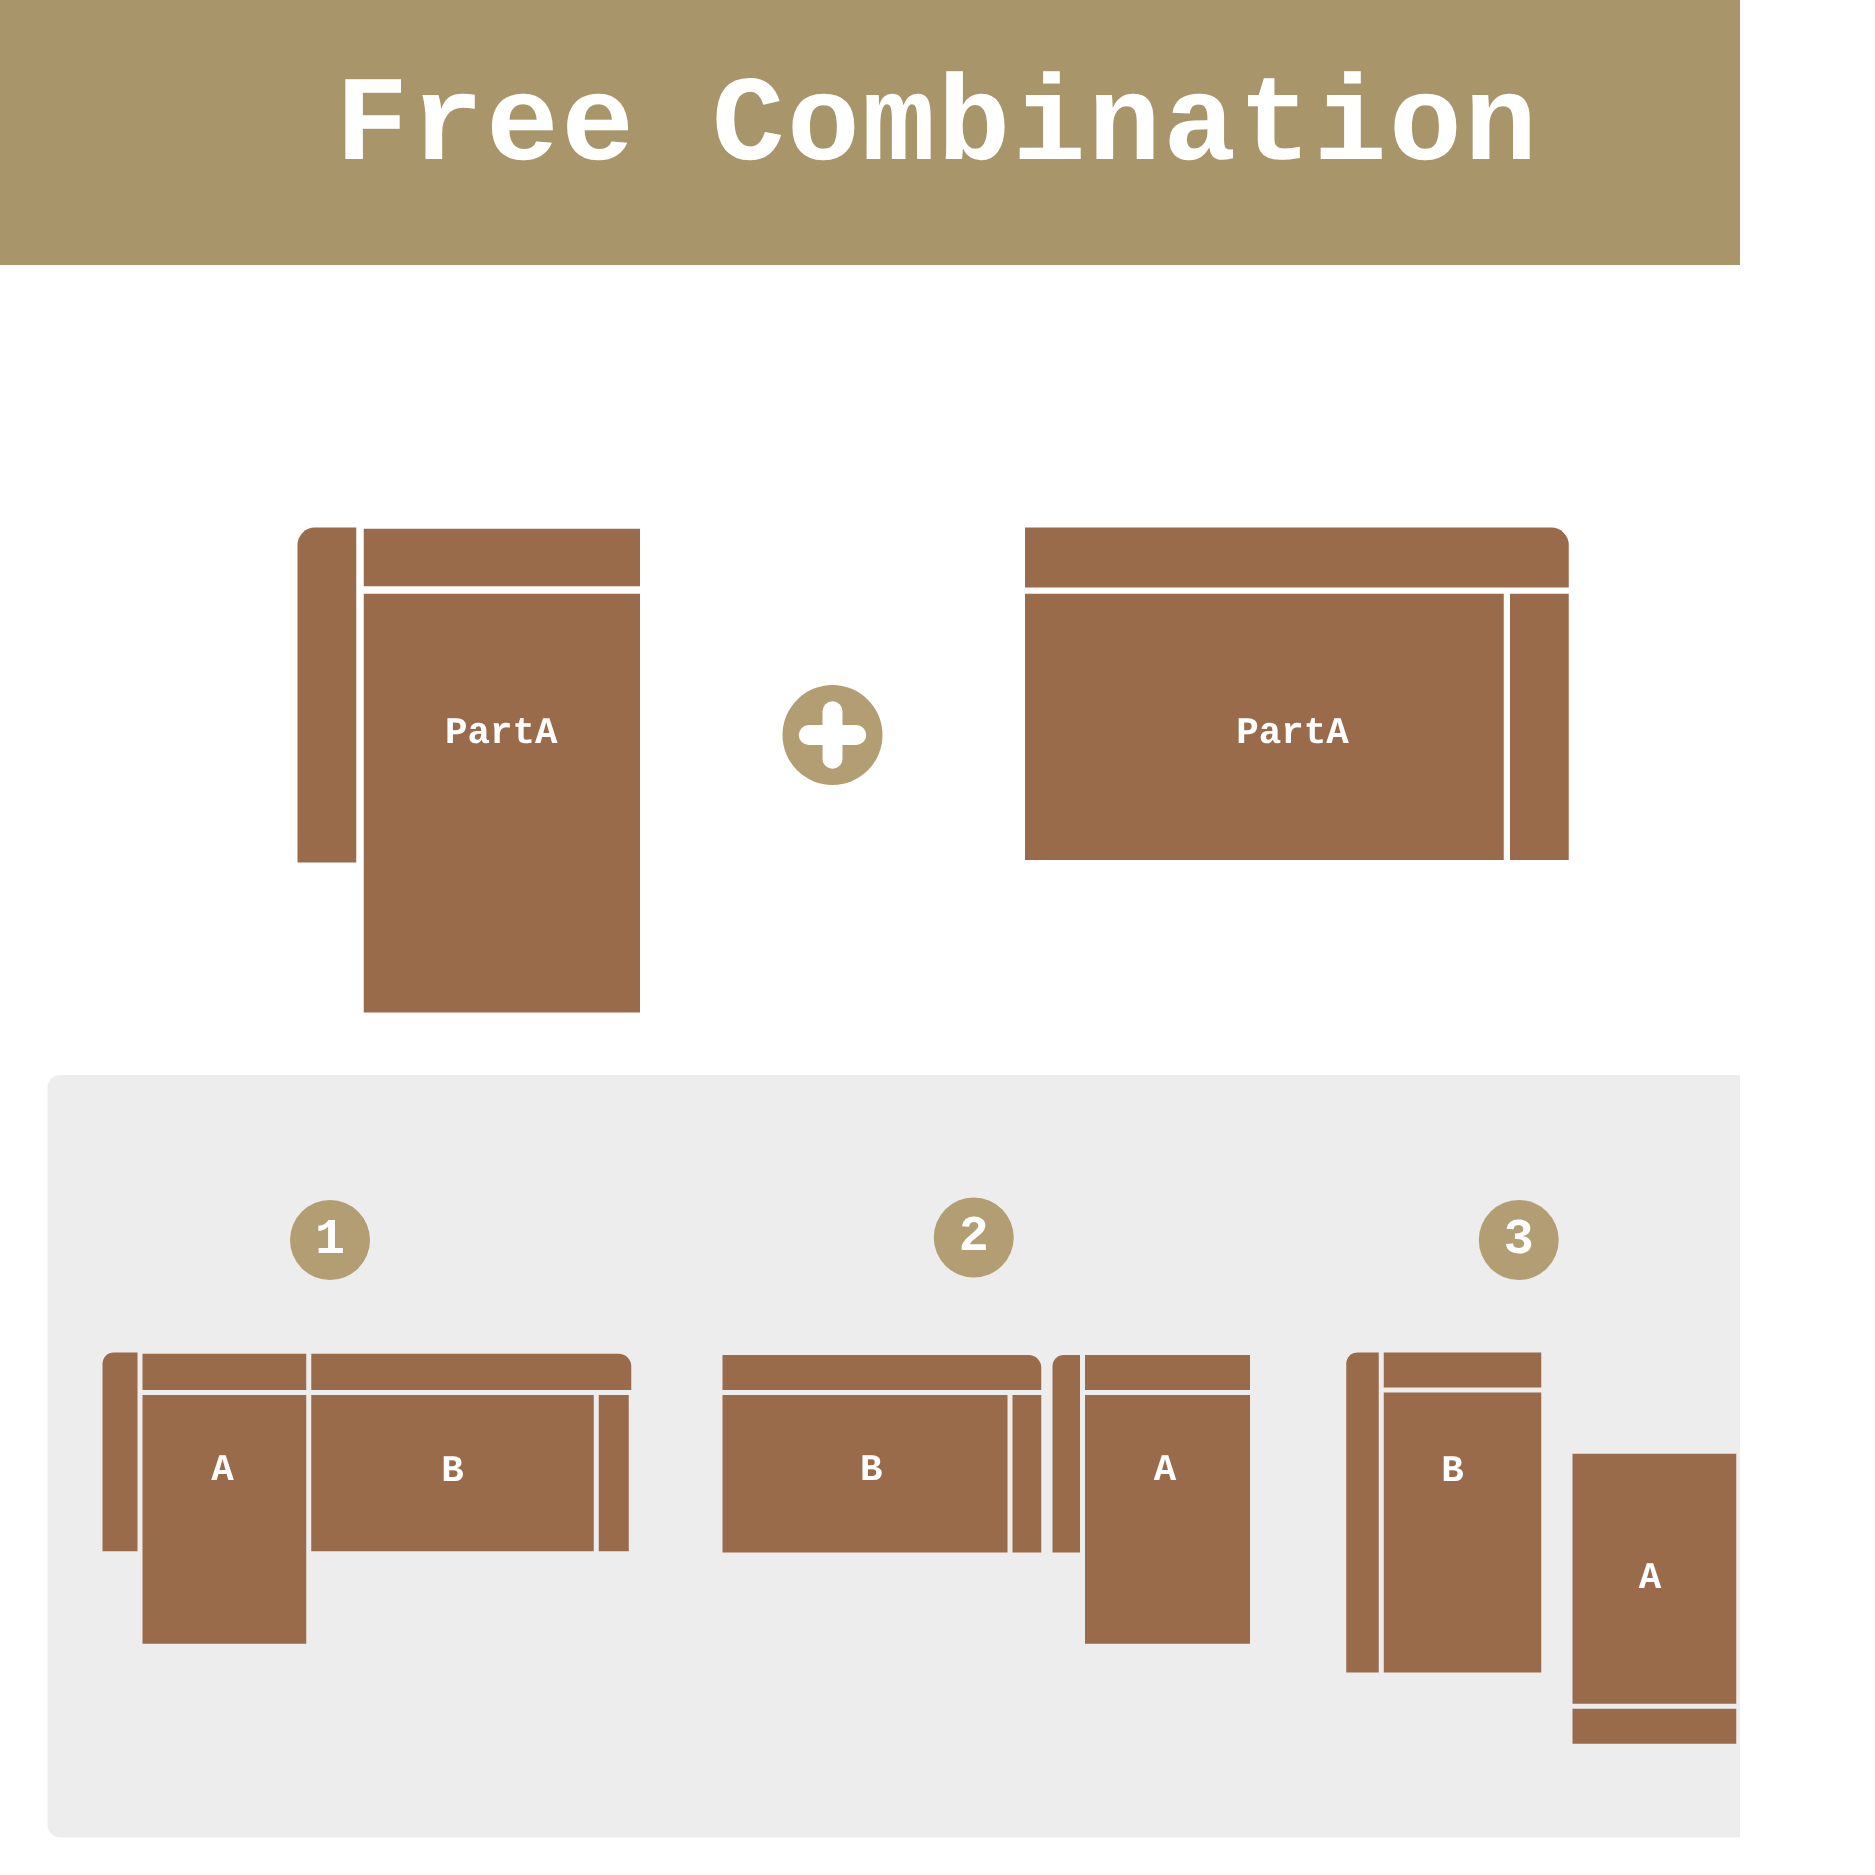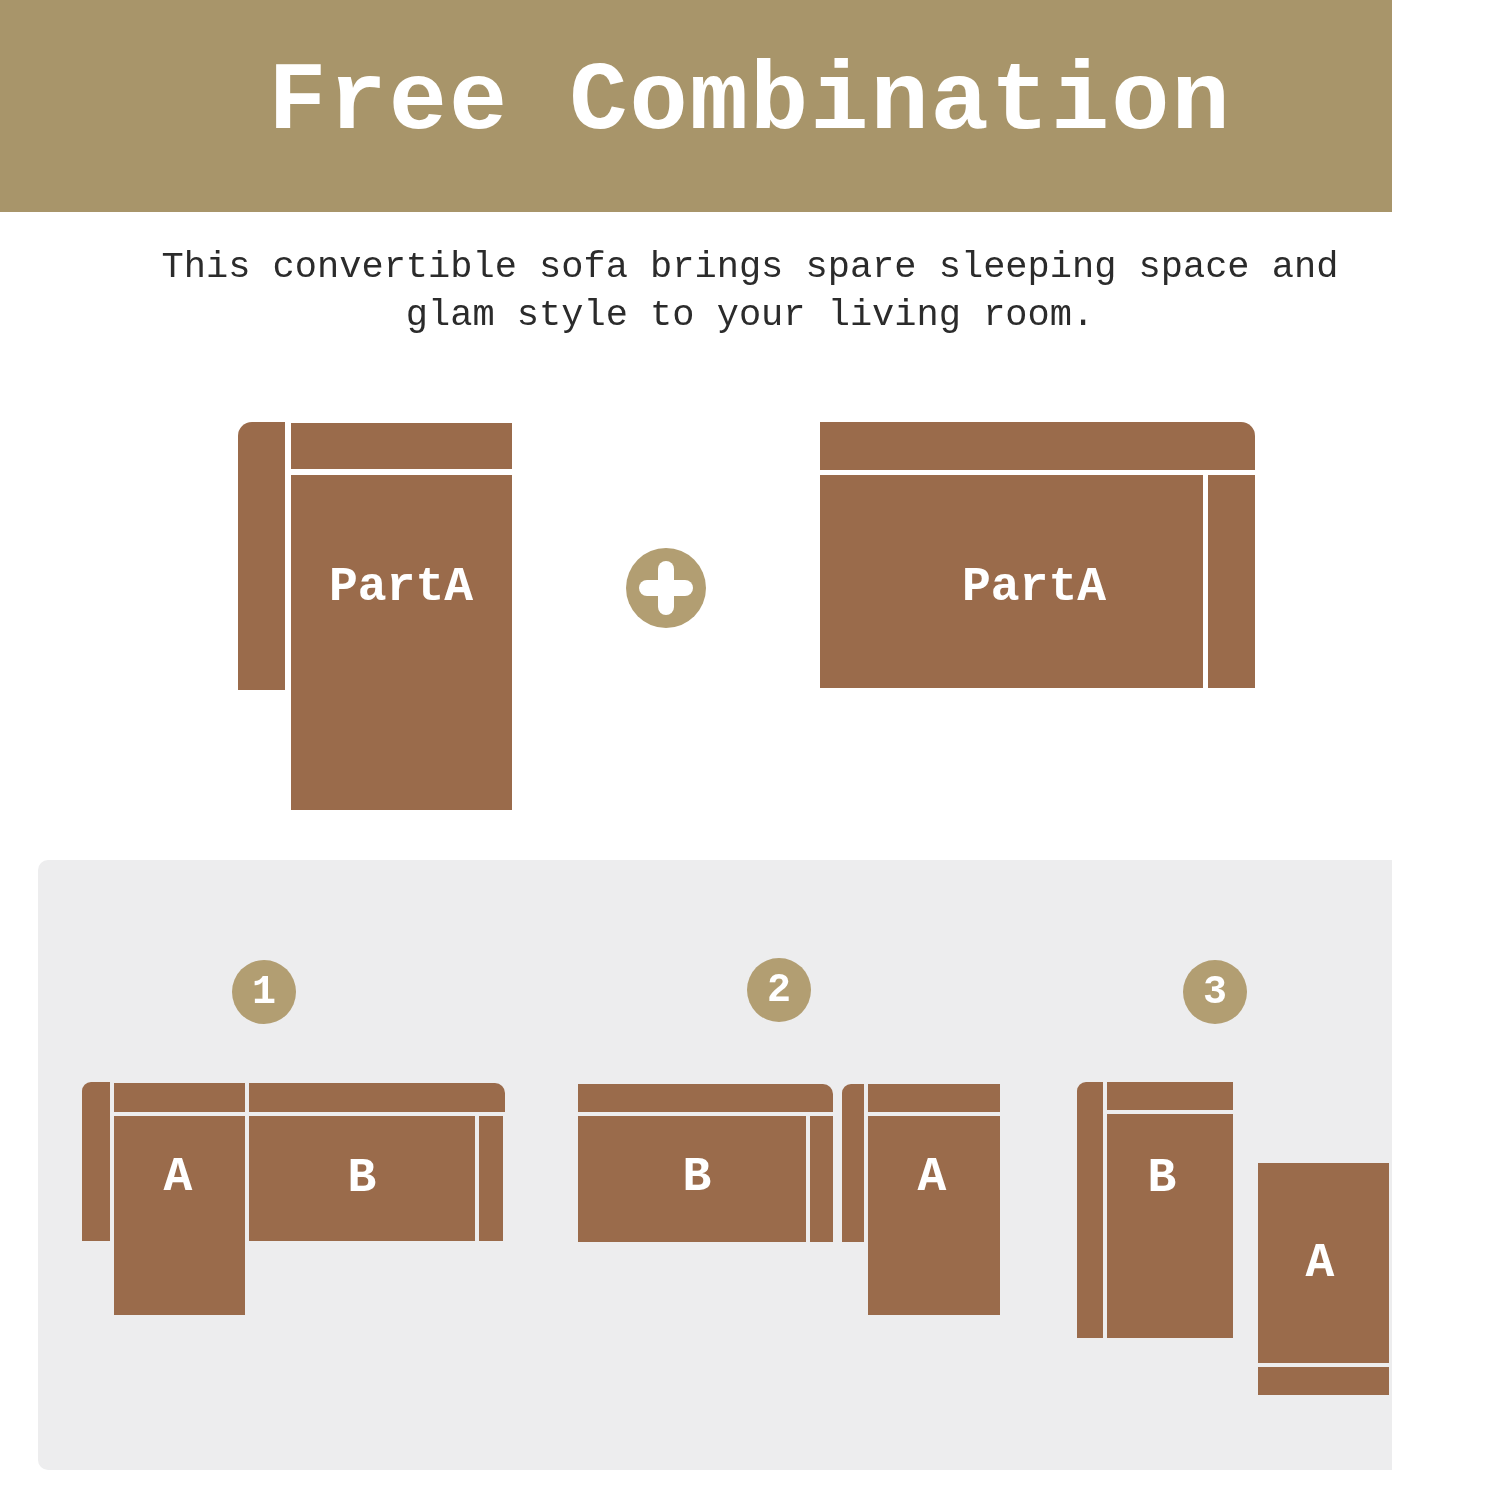--- a/index.html
+++ b/index.html
@@ -26,21 +26,21 @@
     color:var(--ink);font-size:37px;line-height:48px;font-weight:normal;}
   
   .piece{position:absolute;background:var(--brown);}
   .r-tl14{border-radius:14px 0 0 0;}
   .r-tr14{border-radius:0 14px 0 0;}
   .r-tl8{border-radius:9px 0 0 0;}
   .r-tr10{border-radius:0 10px 0 0;}
   .r-br10{border-radius:0 0 10px 0;}
   .plabel{
     position:absolute;transform:translate(-50%,-50%);
-    color:var(--white);font-size:48px;font-weight:bold;white-space:nowrap;
+    color:var(--white);font-size:30px;font-weight:bold;white-space:nowrap;
   }
   
   .plus{position:absolute;left:626px;top:548px;width:80px;height:80px;border-radius:50%;background:var(--tan-badge);}
   .plus .bar{position:absolute;background:var(--white);border-radius:9px;}
   .plus .bar.h{left:13px;top:32px;width:54px;height:16px;}
   .plus .bar.v{left:32px;top:13px;width:16px;height:54px;}
   
   .panel{position:absolute;left:38px;top:860px;width:1426px;height:610px;background:var(--panel);border-radius:10px;}
   
   .badge{
@@ -50,24 +50,20 @@
   }
 </style>
 </head>
 <body>
 
 <div class="canvas">
 
   <div class="banner"></div>
   <div class="title">Free Combination</div>
 
-  <div class="intro">
-    <div>This convertible sofa brings spare sleeping space and</div>
-    <div>glam style to your living room.</div>
-  </div>
 
   <div>
     <div class="piece r-tl14" style="left:238px;top:422px;width:47px;height:268px;"></div>
     <div class="piece" style="left:291px;top:423px;width:221px;height:46px;"></div>
     <div class="piece" style="left:291px;top:475px;width:221px;height:335px;"></div>
     <div class="plabel" style="left:401px;top:587px;">PartA</div>
   </div>
 
   <div class="plus">
     <div class="bar h"></div>

